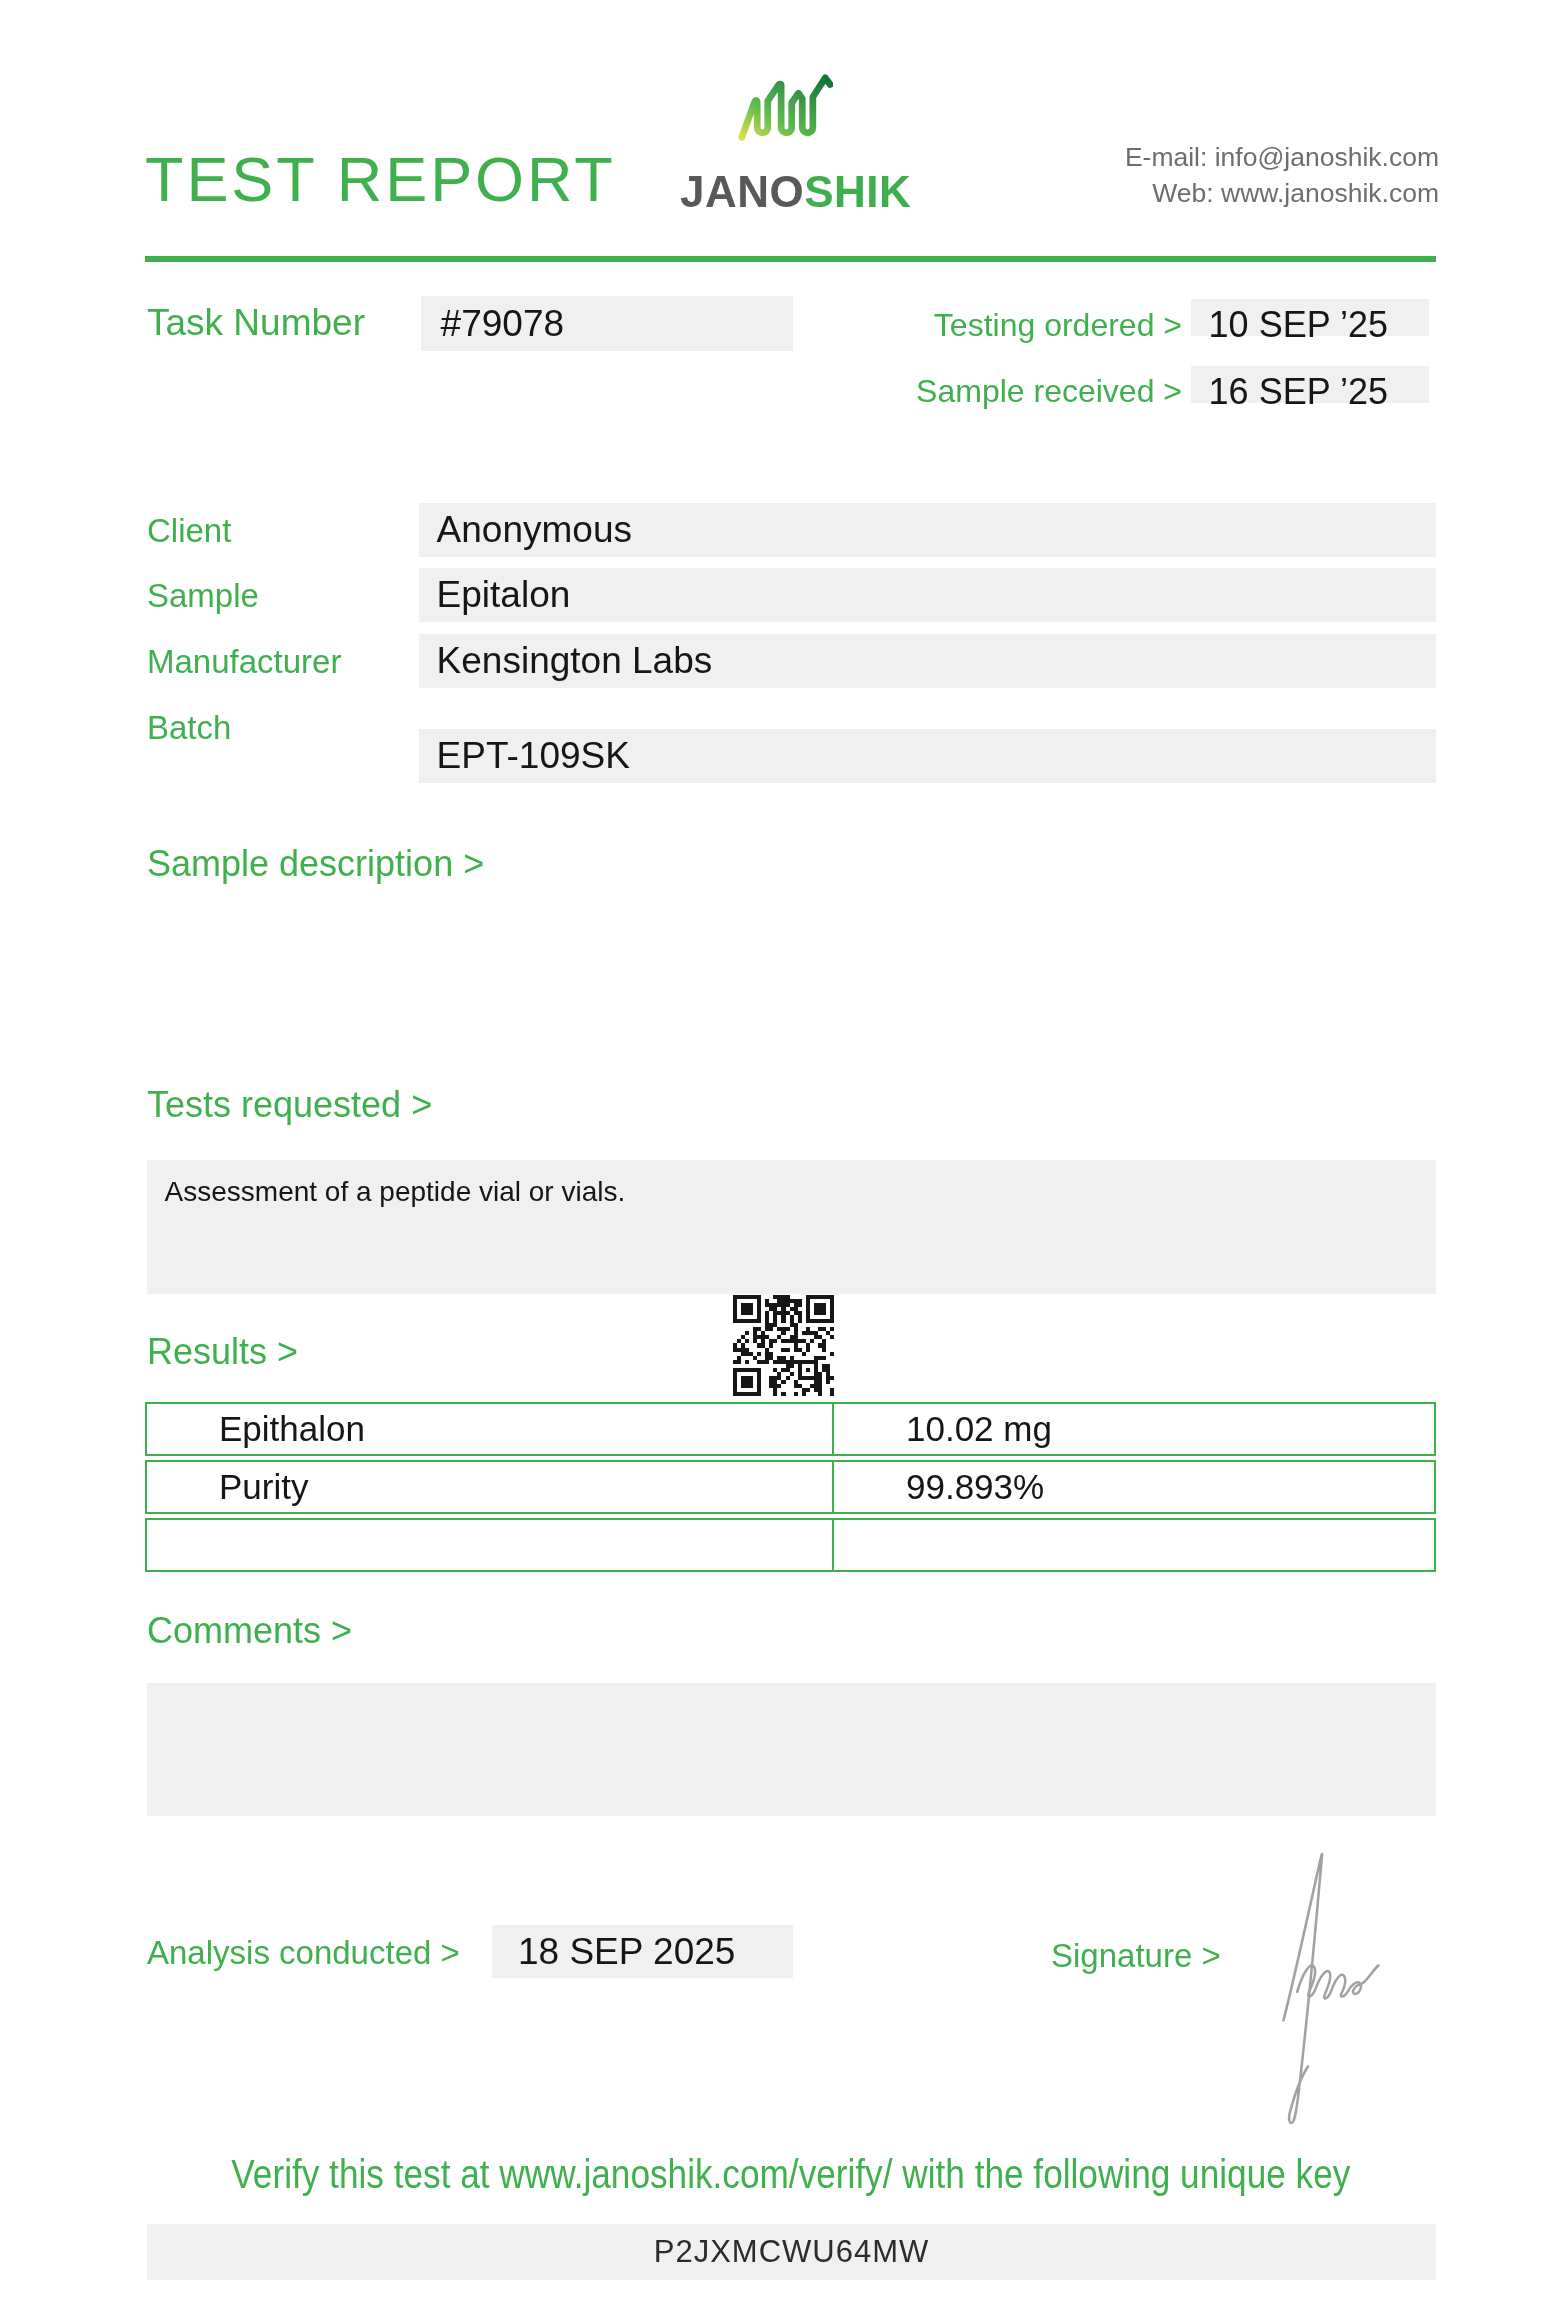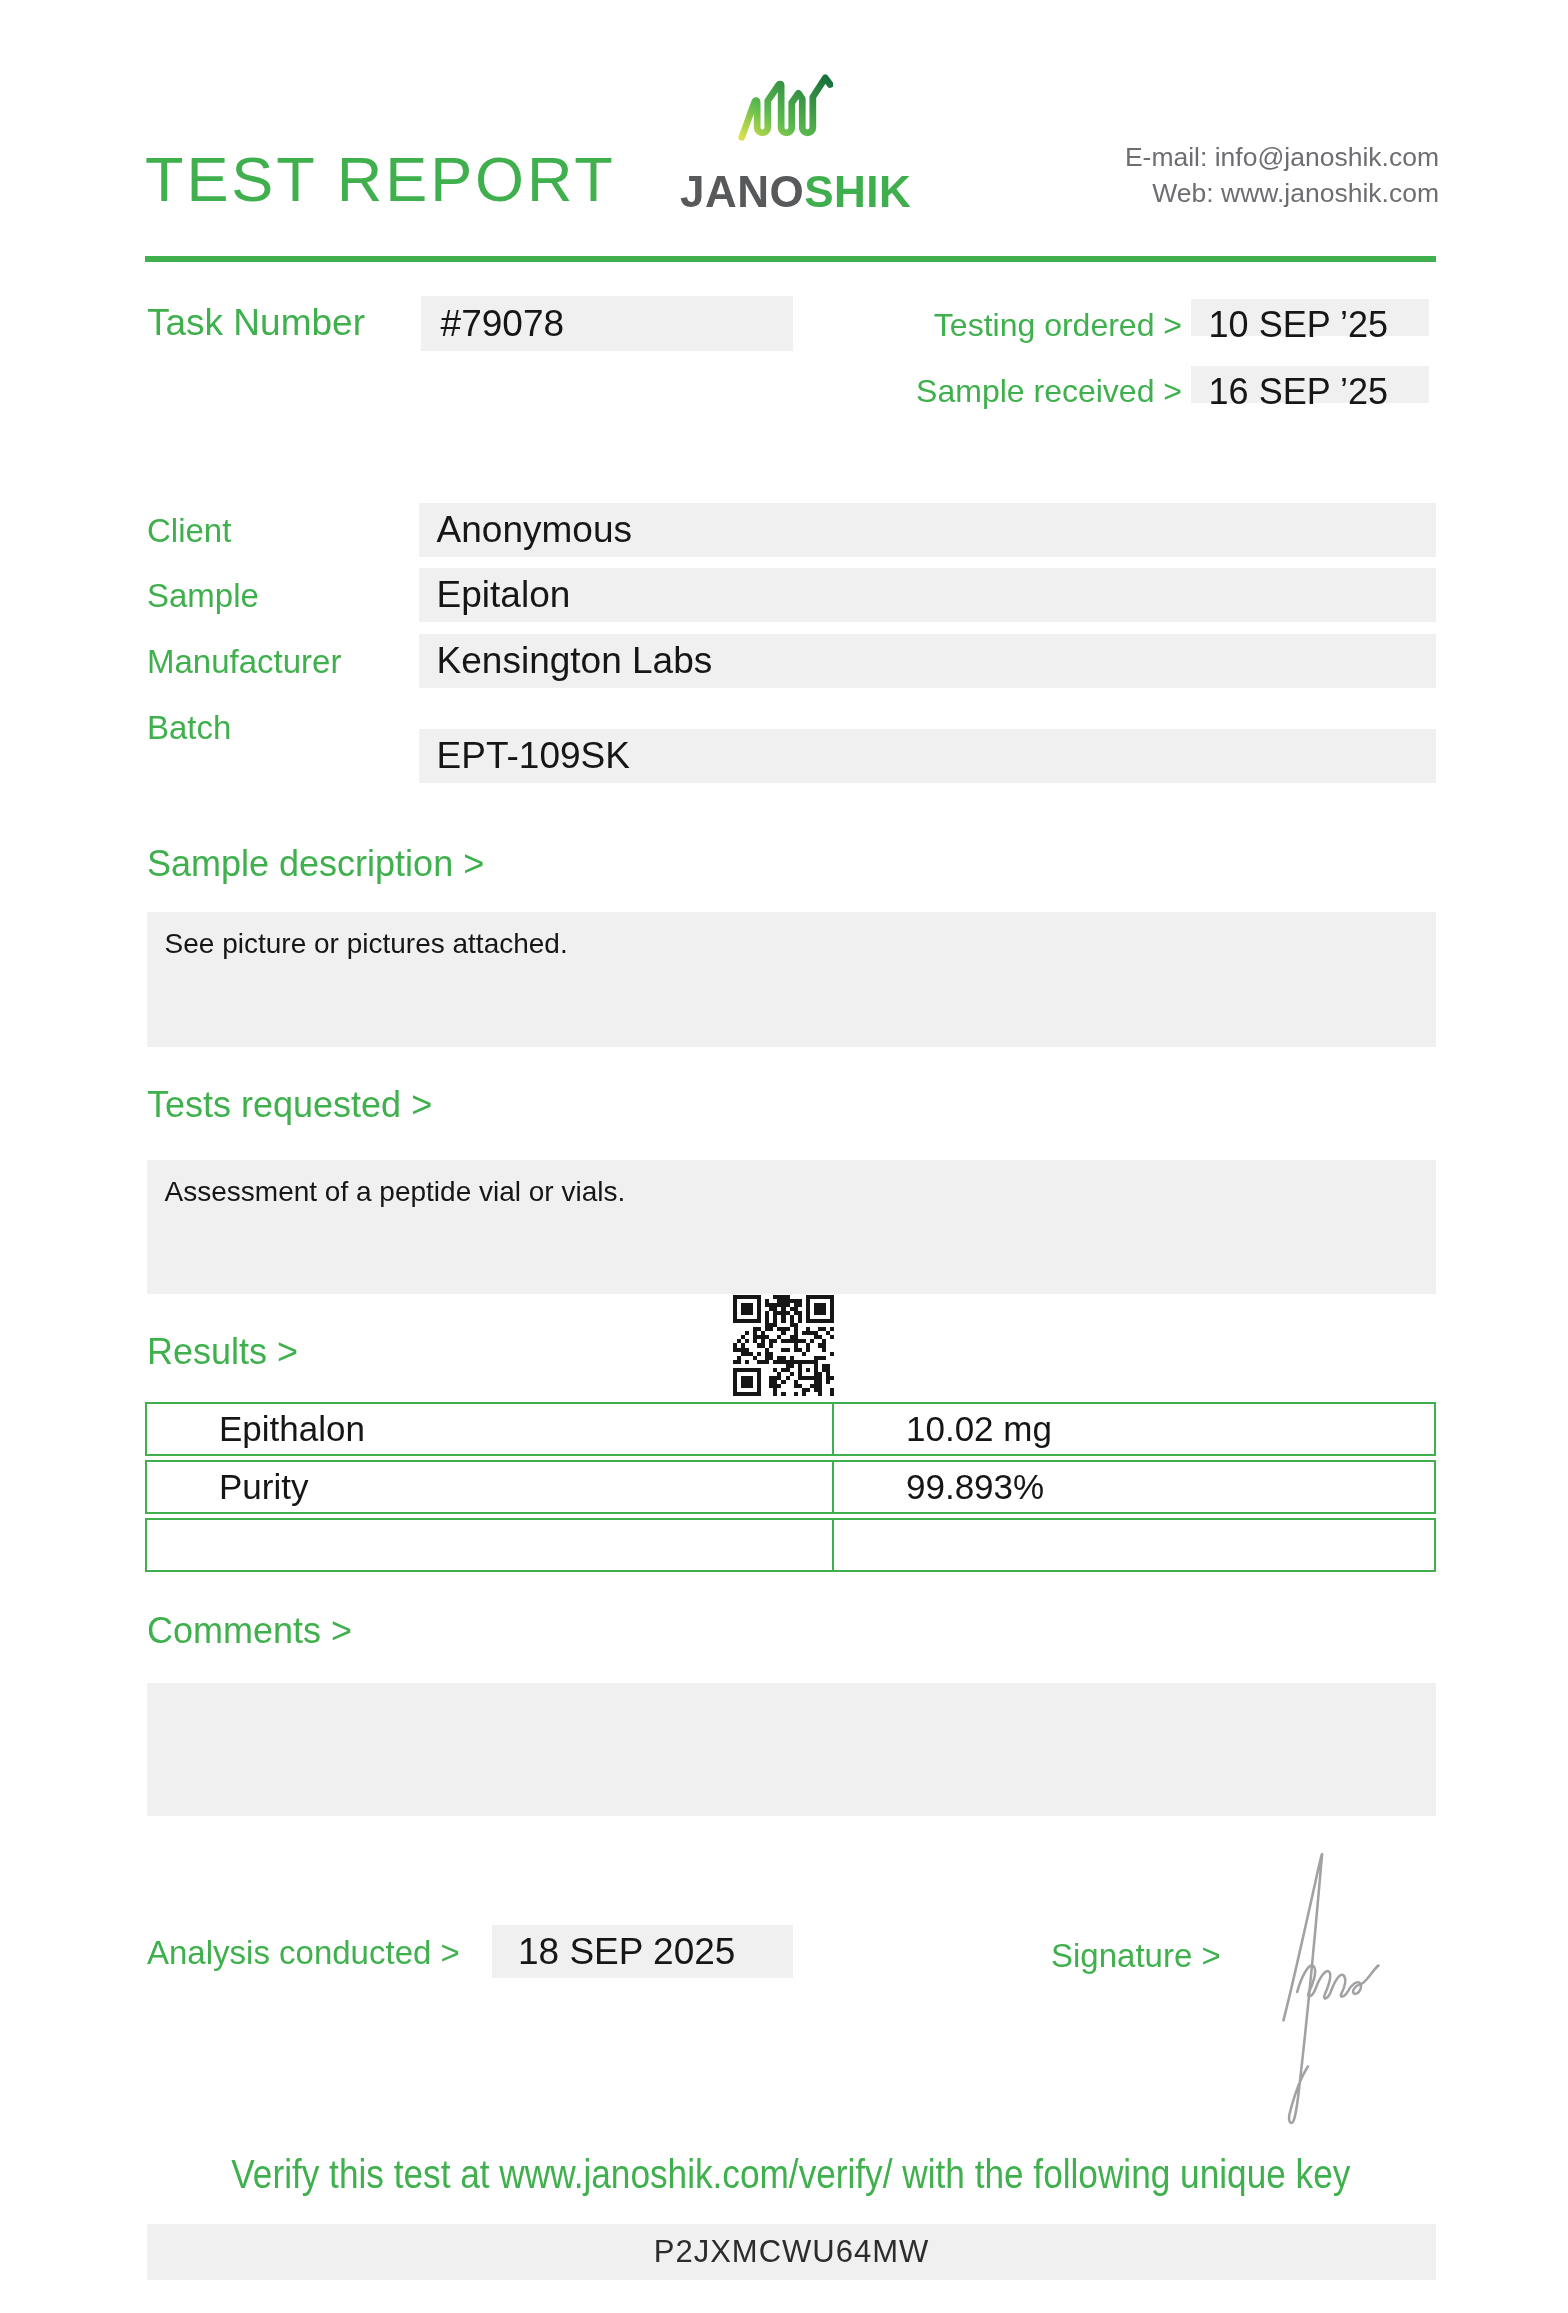--- a/index.html
+++ b/index.html
@@ -181,21 +181,20 @@
   <div class="abs info-label il0">Client</div>
   <div class="abs info-box ib0">Anonymous</div>
   <div class="abs info-label il1">Sample</div>
   <div class="abs info-box ib1">Epitalon</div>
   <div class="abs info-label il2">Manufacturer</div>
   <div class="abs info-box ib2">Kensington Labs</div>
   <div class="abs info-label il3">Batch</div>
   <div class="abs info-box ib3">EPT-109SK</div>
 
   <div class="abs sec-heading sh-desc">Sample description &gt;</div>
-  <div class="abs sec-box box-desc">See picture or pictures attached.</div>
 
   <div class="abs sec-heading sh-tests">Tests requested &gt;</div>
   <div class="abs sec-box box-tests">Assessment of a peptide vial or vials.</div>
 
   <div class="abs sec-heading sh-results">Results &gt;</div>
   <div class="abs qr">
     <svg id="qr-svg" viewBox="0 0 100 100">
         <rect x="40" y="0" width="4" height="4" fill="#161616"></rect>
         <rect x="44" y="0" width="4" height="4" fill="#161616"></rect>
         <rect x="48" y="0" width="4" height="4" fill="#161616"></rect>

